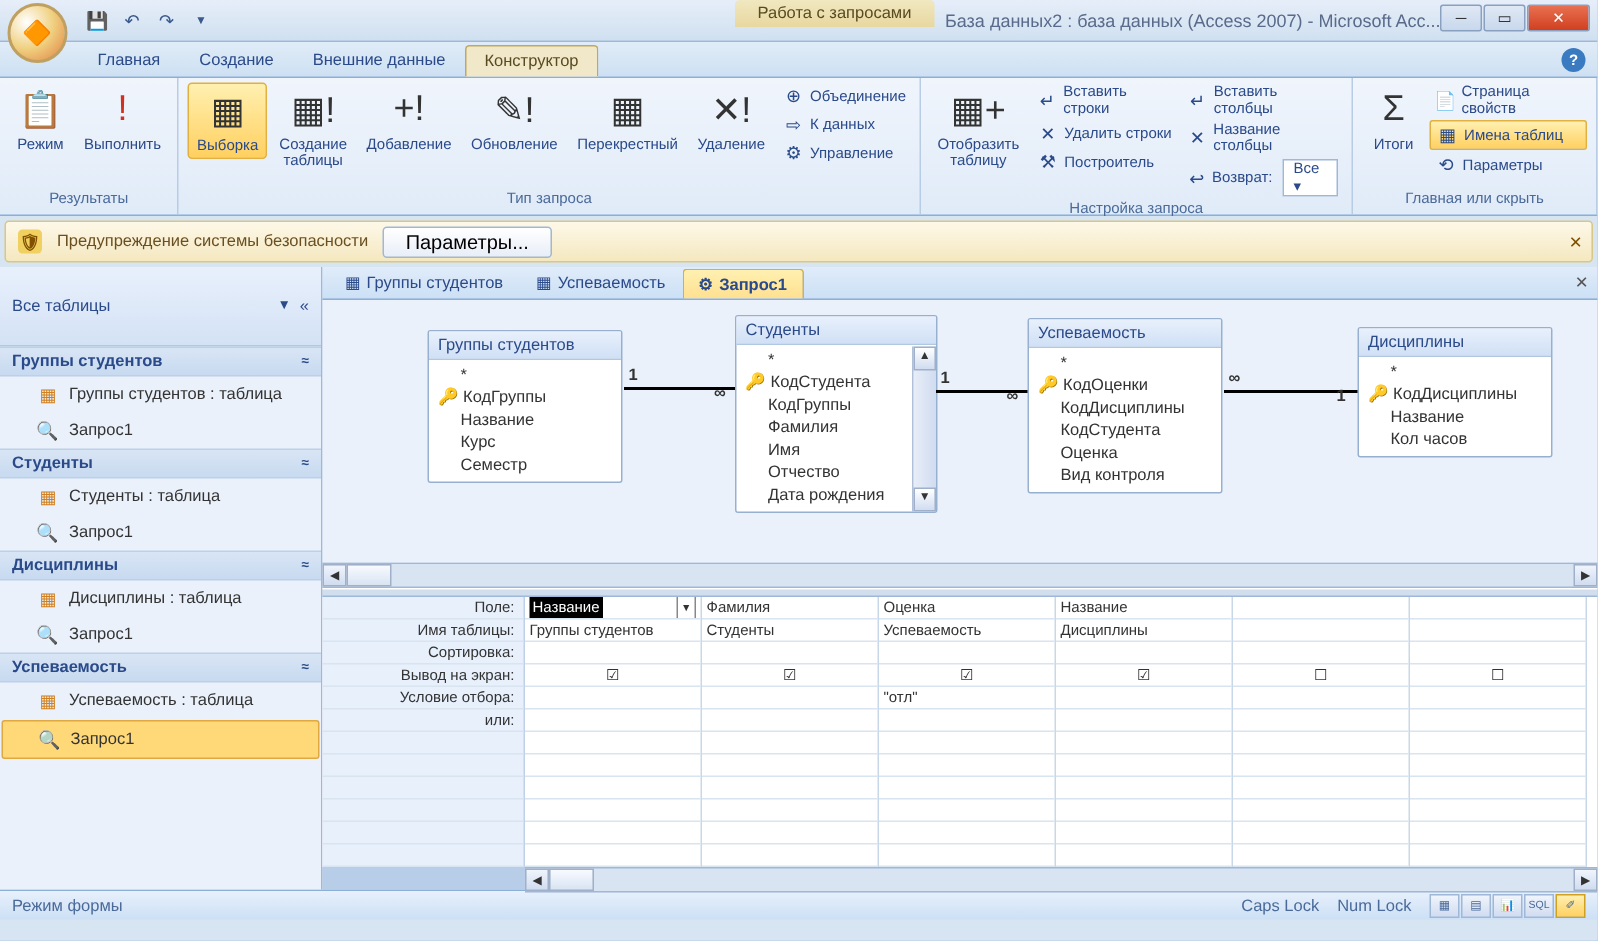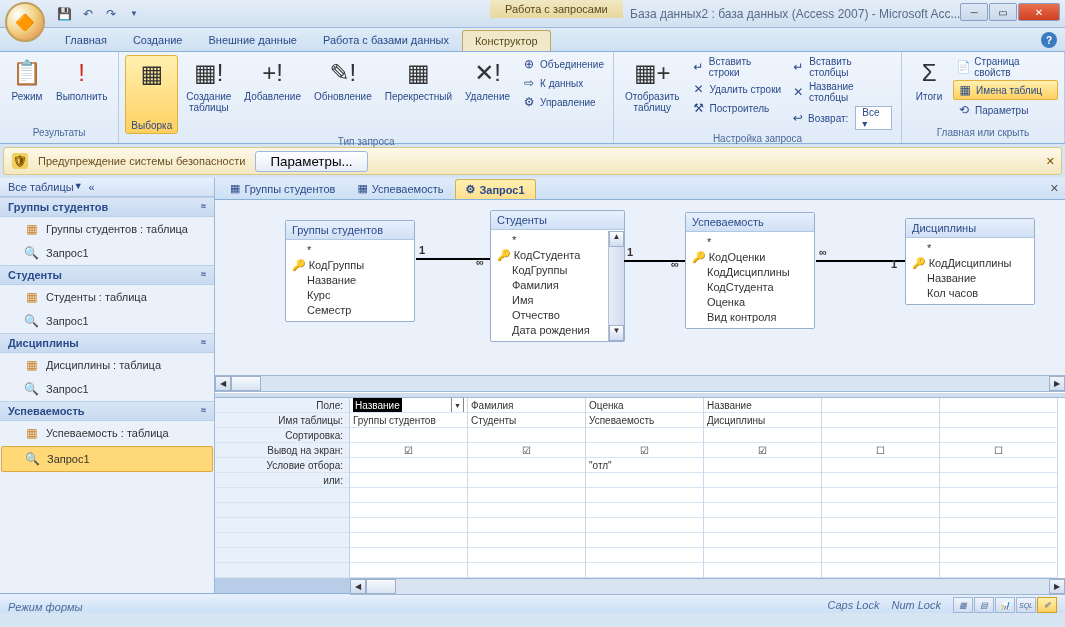--- a/index.html
+++ b/index.html
@@ -41,21 +41,21 @@
 .secbar { height: 28px; background: linear-gradient(#fdf8e8, #f5e8c0); border: 1px solid #d8c888; margin: 3px; display: flex; align-items: center; padding: 0 8px; gap: 10px; border-radius: 3px; position: relative; }
 .sec-icon { width: 16px; height: 16px; background: #f0d060; border-radius: 3px; display: flex; align-items: center; justify-content: center; color: #805000; font-weight: bold; }
 .sec-title { font-weight: normal; color: #6a5020; }
 .sec-msg { color: #6a5020; }
 .sec-btn { padding: 2px 14px; background: linear-gradient(#fff, #e8eef8); border: 1px solid #a0b8d8; border-radius: 3px; cursor: pointer; }
 .sec-x { position: absolute; right: 6px; color: #805000; cursor: pointer; }
 
 
 .main { display: flex; height: 415px; }
 .navpane { width: 215px; background: #eaf1fb; border-right: 1px solid #a0b8d8; display: flex; flex-direction: column; }
-.navhead { background: linear-gradient(#e8f0fc, #d4e2f5); padding: 3px 8px; border-bottom: 1px solid #b0c8e0; display: flex; justify-content: flex-start; align-items: center; font-size: 11px; color: #2a4a8a; }
+.navhead { background: linear-gradient(#e8f0fc, #d4e2f5); padding: 20px 8px; border-bottom: 1px solid #b0c8e0; display: flex; justify-content: space-between; align-items: center; font-size: 11px; color: #2a4a8a; }
 .navhead .arrow { font-size: 9px; }
 .navgroup-h { background: linear-gradient(#d8e5f5, #c8daf0); padding: 3px 8px; font-weight: bold; color: #2a4a8a; border-top: 1px solid #bcd0e8; border-bottom: 1px solid #bcd0e8; display: flex; justify-content: space-between; }
 .navitem { padding: 4px 8px 4px 24px; display: flex; align-items: center; gap: 6px; cursor: pointer; font-size: 11px; }
 .navitem.active { background: #ffd878; border: 1px solid #e0a840; border-radius: 2px; margin: 1px; padding-left: 23px; }
 .navitem .icon { width: 16px; height: 16px; display: flex; align-items: center; justify-content: center; font-size: 12px; }
 
 .workarea { flex: 1; display: flex; flex-direction: column; background: #b8cde8; }
 .doctabs { height: 22px; background: linear-gradient(#e0ecfa, #cce0f5); display: flex; align-items: flex-end; padding-left: 4px; border-bottom: 1px solid #8ab0d8; position: relative; }
 .doctab { padding: 3px 10px; display: flex; align-items: center; gap: 4px; font-size: 11px; cursor: pointer; border: 1px solid transparent; color: #2a4a8a; }
 .doctab.active { background: linear-gradient(#fff0b0, #ffe090); border: 1px solid #d0b050; border-bottom: none; border-radius: 3px 3px 0 0; font-weight: bold; }
@@ -85,21 +85,21 @@
 .grid-labels { width: 135px; background: #e8f0fc; border-right: 1px solid #c0d0e8; }
 .grid-labels div { height: 15px; padding: 0 6px; text-align: right; font-size: 10px; line-height: 15px; border-bottom: 1px solid #d8e4f0; }
 .grid-cols { display: flex; flex: 1; }
 .gcol { width: 118px; border-right: 1px solid #c8d8e8; }
 .gcol div { height: 15px; padding: 0 3px; font-size: 10px; line-height: 15px; border-bottom: 1px solid #d8e4f0; overflow: hidden; white-space: nowrap; text-align: left; }
 .gcol .field-row { display: flex; justify-content: space-between; align-items: center; }
 .gcol .chk { text-align: center; }
 .gcol .field-sel { background: #000; color: #fff; display: inline-block; padding: 0 2px; }
 
 
-.statusbar { height: 20px; background: linear-gradient(#e8f0fc, #cce0f5); border-top: 1px solid #8ab0d8; display: flex; align-items: flex-end; padding: 0 8px; font-size: 11px; color: #4a6a9a; justify-content: space-between; font-style: italic; }
+.statusbar { height: 20px; background: linear-gradient(#e8f0fc, #cce0f5); border-top: 1px solid #8ab0d8; display: flex; align-items: center; padding: 0 8px; font-size: 11px; color: #4a6a9a; justify-content: space-between; }
 .status-right { display: flex; gap: 12px; align-items: center; }
 .view-btns { display: flex; gap: 1px; }
 .view-btn { width: 20px; height: 16px; background: linear-gradient(#f0f5fc, #d0dcf0); border: 1px solid #a0b8d8; font-size: 8px; display: flex; align-items: center; justify-content: center; }
 .view-btn.active { background: linear-gradient(#fff0b0, #ffd060); border-color: #d0a020; }
 </style>
 </head>
 <body>
 
 <div class="titlebar">
   <div class="office-btn">
@@ -117,21 +117,20 @@
     <div class="win-btn">─</div>
     <div class="win-btn">▭</div>
     <div class="win-btn close">✕</div>
   </div>
 </div>
 
 <div class="tabstrip" id="tabstrip">
     <div class="tab">Главная</div>
     <div class="tab">Создание</div>
     <div class="tab">Внешние данные</div>
-    <div class="tab">Работа с базами данных</div>
     <div class="tab active">Конструктор</div>
   </div>
 <div class="help-btn">?</div>
 
 <div class="ribbon" id="ribbon">
     <div class="rgroup">
       <div class="rgroup-body">
         <div class="rbig">
           <div class="icon">📋</div>
           <div class="lbl" style="white-space: pre-line;">Режим</div>
@@ -140,21 +139,21 @@
           <div class="icon" style="color: rgb(208, 48, 32);">!</div>
           <div class="lbl" style="white-space: pre-line;">Выполнить</div>
         </div>
       </div>
       <div class="rgroup-label">Результаты</div>
     </div>
     <div class="rgroup">
       <div class="rgroup-body">
         <div class="rbig active">
           <div class="icon">▦</div>
-          <div class="lbl" style="white-space: pre-line; margin-top: 28px;">Выборка</div>
+          <div class="lbl" style="white-space: pre-line;">Выборка</div>
         </div>
         <div class="rbig">
           <div class="icon">▦!</div>
           <div class="lbl" style="white-space: pre-line;">Создание
 таблицы</div>
         </div>
         <div class="rbig">
           <div class="icon">+!</div>
           <div class="lbl" style="white-space: pre-line;">Добавление</div>
         </div>

